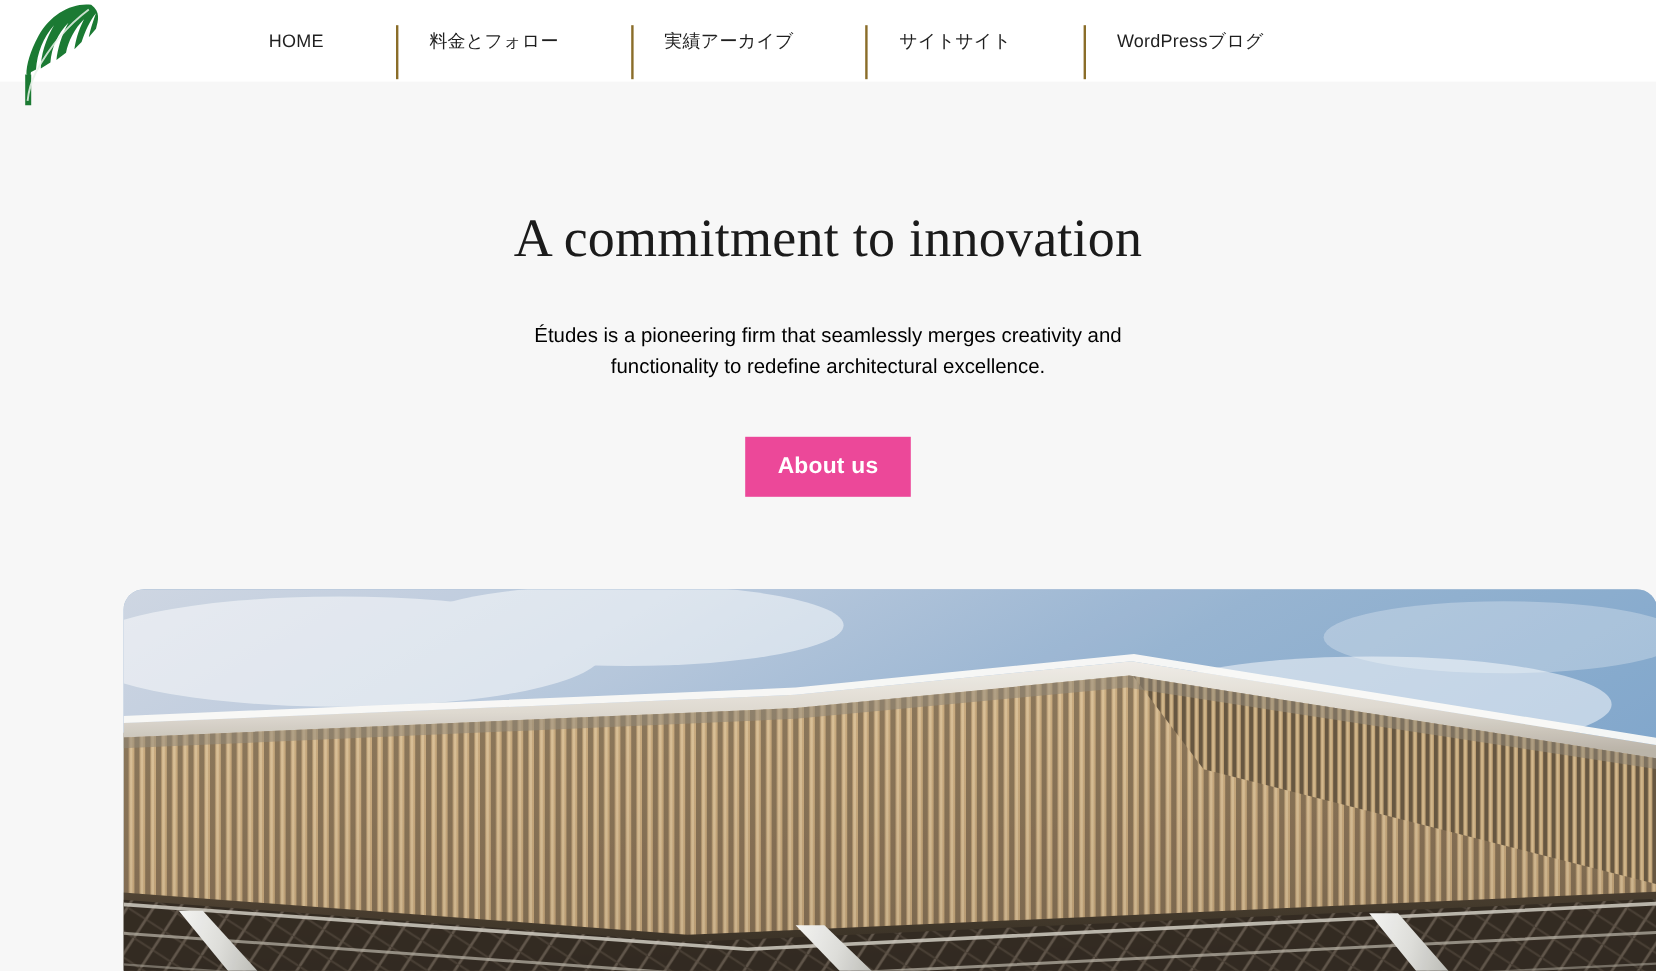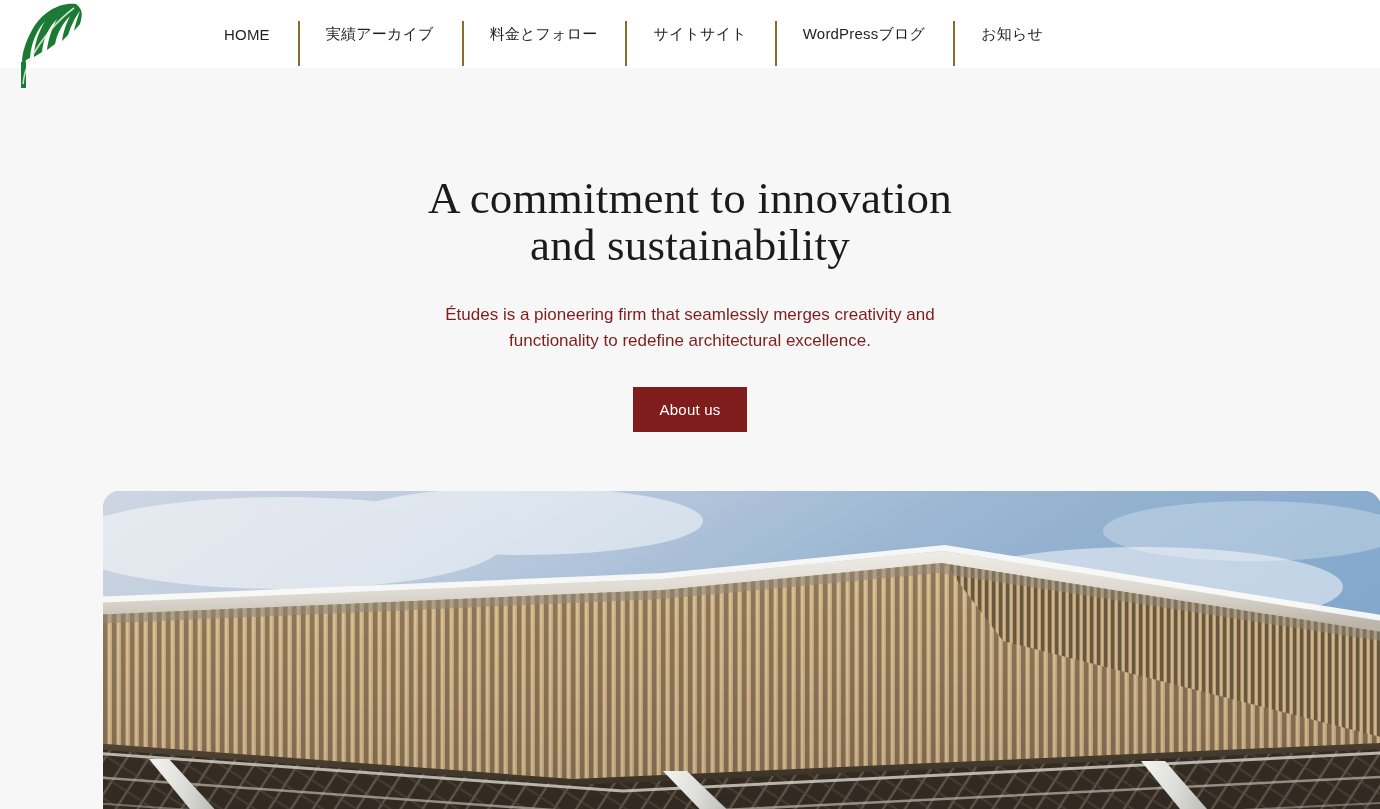--- a/index.html
+++ b/index.html
@@ -43,20 +43,21 @@
   }
   .brand svg { display: block; }
 
   .main-nav {
     position: absolute;
     left: 196px;
     top: 0;
     height: 68px;
     display: flex;
     align-items: stretch;
+    gap: 32px;
   }
 
   .nav-item {
     position: relative;
     display: flex;
     align-items: center;
     justify-content: center;
     height: 68px;
     padding: 0 28px;
     font-size: 15px;
@@ -91,39 +92,39 @@
     font-family: "Liberation Serif", "DejaVu Serif", serif;
     font-size: 45px;
     line-height: 1.0;
     font-weight: 400;
     color: #1b1b1b;
     letter-spacing: 0.2px;
   }
   .hero-title .line2 { display: block; margin-top: 2px; }
 
   .hero-sub {
-    margin: 0;
+    margin: 12px;
     padding-top: 34px;
     font-size: 17px;
     line-height: 1.55;
-    color: #7f1d1d;
+    color: #000000;
     max-width: 560px;
     margin-left: auto;
     margin-right: auto;
   }
 
   .hero-cta-wrap {
     padding-top: 32px;
   }
   .hero-cta {
     display: inline-block;
-    background: #7f1d1d;
+    background: #ec4899;
     color: #ffffff;
-    font-size: 15px;
-    font-weight: 400;
+    font-size: 19px;
+    font-weight: 700;
     letter-spacing: 0.2px;
     padding: 14px 27px;
     border: 0;
     border-radius: 0;
     cursor: pointer;
     font-family: "Liberation Sans", "DejaVu Sans", sans-serif;
   }
 
   
   .hero-figure {
@@ -157,41 +158,37 @@
           <path d="M66 8 C50 20 34 38 22 60 C19 66 16 74 15 84" stroke="#e9f2ea" stroke-width="1.6" fill="none" opacity="0.85"></path>
         </svg>
       </span>
     </a>
 
     <nav class="main-nav">
       <a class="nav-item" href="#">
           <span>HOME</span>
         </a>
       <a class="nav-item" href="#">
+          <span>料金とフォロー</span>
+        </a>
+      <a class="nav-item" href="#">
           <span>実績アーカイブ</span>
         </a>
       <a class="nav-item" href="#">
-          <span>料金とフォロー</span>
-        </a>
-      <a class="nav-item" href="#">
           <span>サイトサイト</span>
         </a>
       <a class="nav-item" href="#">
           <span>WordPressブログ</span>
-        </a>
-      <a class="nav-item" href="#">
-          <span>お知らせ</span>
         </a>
     </nav>
   </header>
 
   <section class="hero">
     <h1 class="hero-title">
       <span class="line1">A commitment to innovation</span>
-      <span class="line2">and sustainability</span>
     </h1>
 
     <p class="hero-sub">Études is a pioneering firm that seamlessly merges creativity and functionality to redefine architectural excellence.</p>
 
     <div class="hero-cta-wrap">
       <button class="hero-cta" type="button">About us</button>
     </div>
   </section>
 
   <figure class="hero-figure">

